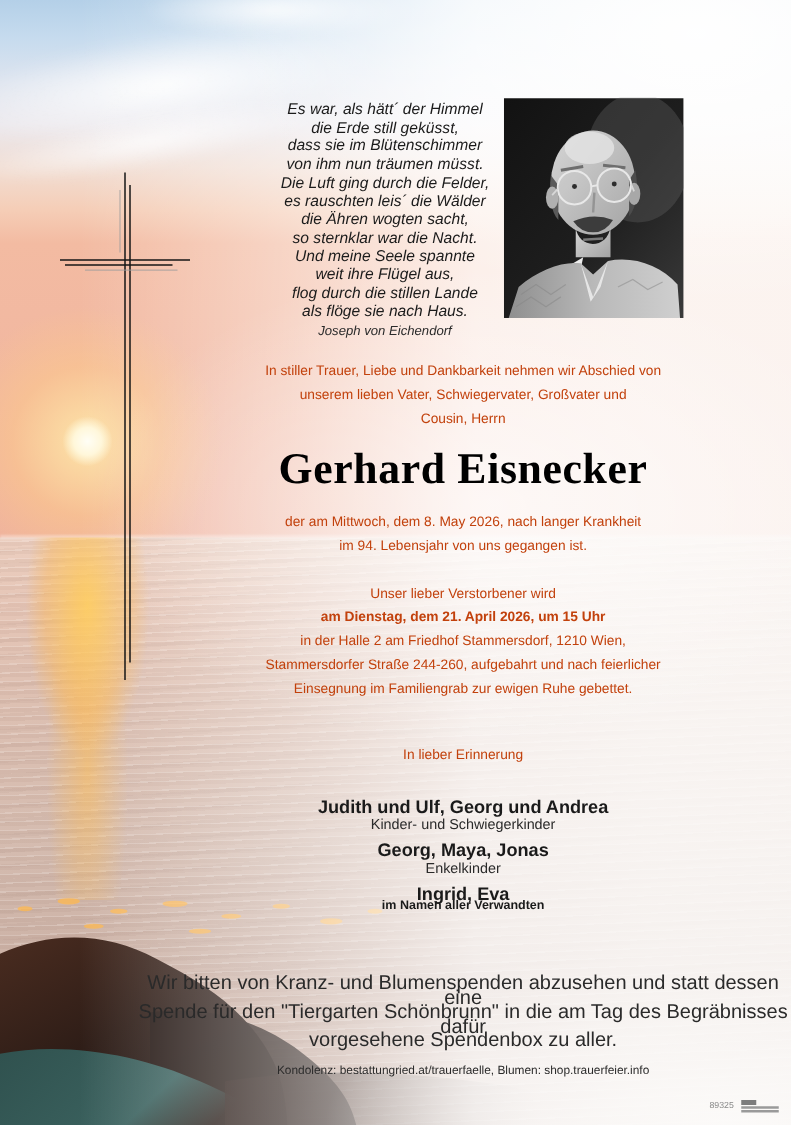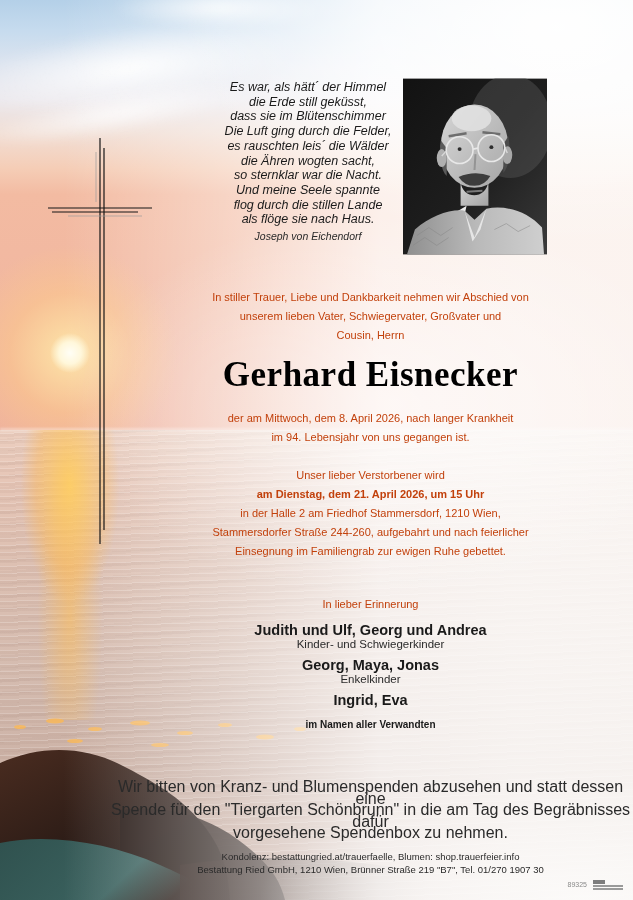--- a/index.html
+++ b/index.html
@@ -133,25 +133,27 @@
     <g stroke="#9b9b9b" stroke-width="1" opacity="0.7" fill="none">
       <line x1="30" y1="84" x2="104" y2="84"></line>
       <line x1="58" y1="20" x2="58" y2="70"></line>
     </g>
   </svg>
 
   <div class="poem">
     <div>Es war, als hätt´ der Himmel</div>
     <div>die Erde still geküsst,</div>
     <div>dass sie im Blütenschimmer</div>
+    <div>von ihm nun träumen müsst.</div>
     <div>Die Luft ging durch die Felder,</div>
     <div>es rauschten leis´ die Wälder</div>
     <div>die Ähren wogten sacht,</div>
     <div>so sternklar war die Nacht.</div>
     <div>Und meine Seele spannte</div>
+    <div>weit ihre Flügel aus,</div>
     <div>flog durch die stillen Lande</div>
     <div>als flöge sie nach Haus.</div>
     <div class="attr">Joseph von Eichendorf</div>
   </div>
 
   <div class="photo">
     <svg width="144" height="177" viewBox="0 0 145 177">
       <defs>
         <linearGradient id="pbg" x1="0" y1="0" x2="1" y2="1">
           <stop offset="0" stop-color="#121212"></stop>
@@ -202,53 +204,52 @@
 
   <div class="col t13" style="top:288px">
     <div>In stiller Trauer, Liebe und Dankbarkeit nehmen wir Abschied von</div>
     <div>unserem lieben Vater, Schwiegervater, Großvater und</div>
     <div>Cousin, Herrn</div>
   </div>
 
   <div class="col name" style="top:355px">Gerhard Eisnecker</div>
 
   <div class="col t13" style="top:409px">
-    <div>der am Mittwoch, dem 8. April 2026, nach langer Krankheit</div>
+    <div>der am Mittwoch, dem 8. May 2026, nach langer Krankheit</div>
     <div>im 94. Lebensjahr von uns gegangen ist.</div>
   </div>
 
   <div class="col t13" style="top:466px">
     <div>Unser lieber Verstorbener wird</div>
     <div class="bold">am Dienstag, dem 21. April 2026, um 15 Uhr</div>
     <div>in der Halle 2 am Friedhof Stammersdorf, 1210 Wien,</div>
     <div>Stammersdorfer Straße 244-260, aufgebahrt und nach feierlicher</div>
     <div>Einsegnung im Familiengrab zur ewigen Ruhe gebettet.</div>
   </div>
 
   <div class="col t13" style="top:595px">In lieber Erinnerung</div>
 
-  <div class="col" style="top:622px">
+  <div class="col" style="top:638px">
     <div class="group-names">Judith und Ulf, Georg und Andrea</div>
     <div class="group-rel">Kinder- und Schwiegerkinder</div>
     <div class="group-names">Georg, Maya, Jonas</div>
     <div class="group-rel">Enkelkinder</div>
     <div class="group-names">Ingrid, Eva</div>
   </div>
 
   <div class="col closing" style="top:719px">im Namen aller Verwandten</div>
 
   <div class="col donation" style="top:781px">
     <div>Wir bitten von Kranz- und Blumenspenden abzusehen und statt dessen eine</div>
     <div>Spende für den "Tiergarten Schönbrunn" in die am Tag des Begräbnisses dafür</div>
-    <div>vorgesehene Spendenbox zu nehmen.</div>
+    <div>vorgesehene Spendenbox zu aller.</div>
   </div>
 
   <div class="col footer" style="top:851px">
     <div>Kondolenz: bestattungried.at/trauerfaelle, Blumen: shop.trauerfeier.info</div>
-    <div>Bestattung Ried GmbH, 1210 Wien, Brünner Straße 219 "B7", Tel. 01/270 1907 30</div>
   </div>
 
   <div class="printcode">89325</div>
   <div class="printlogo">
       <i></i>
       <i></i>
       <i></i>
     </div>
 
 </div>

